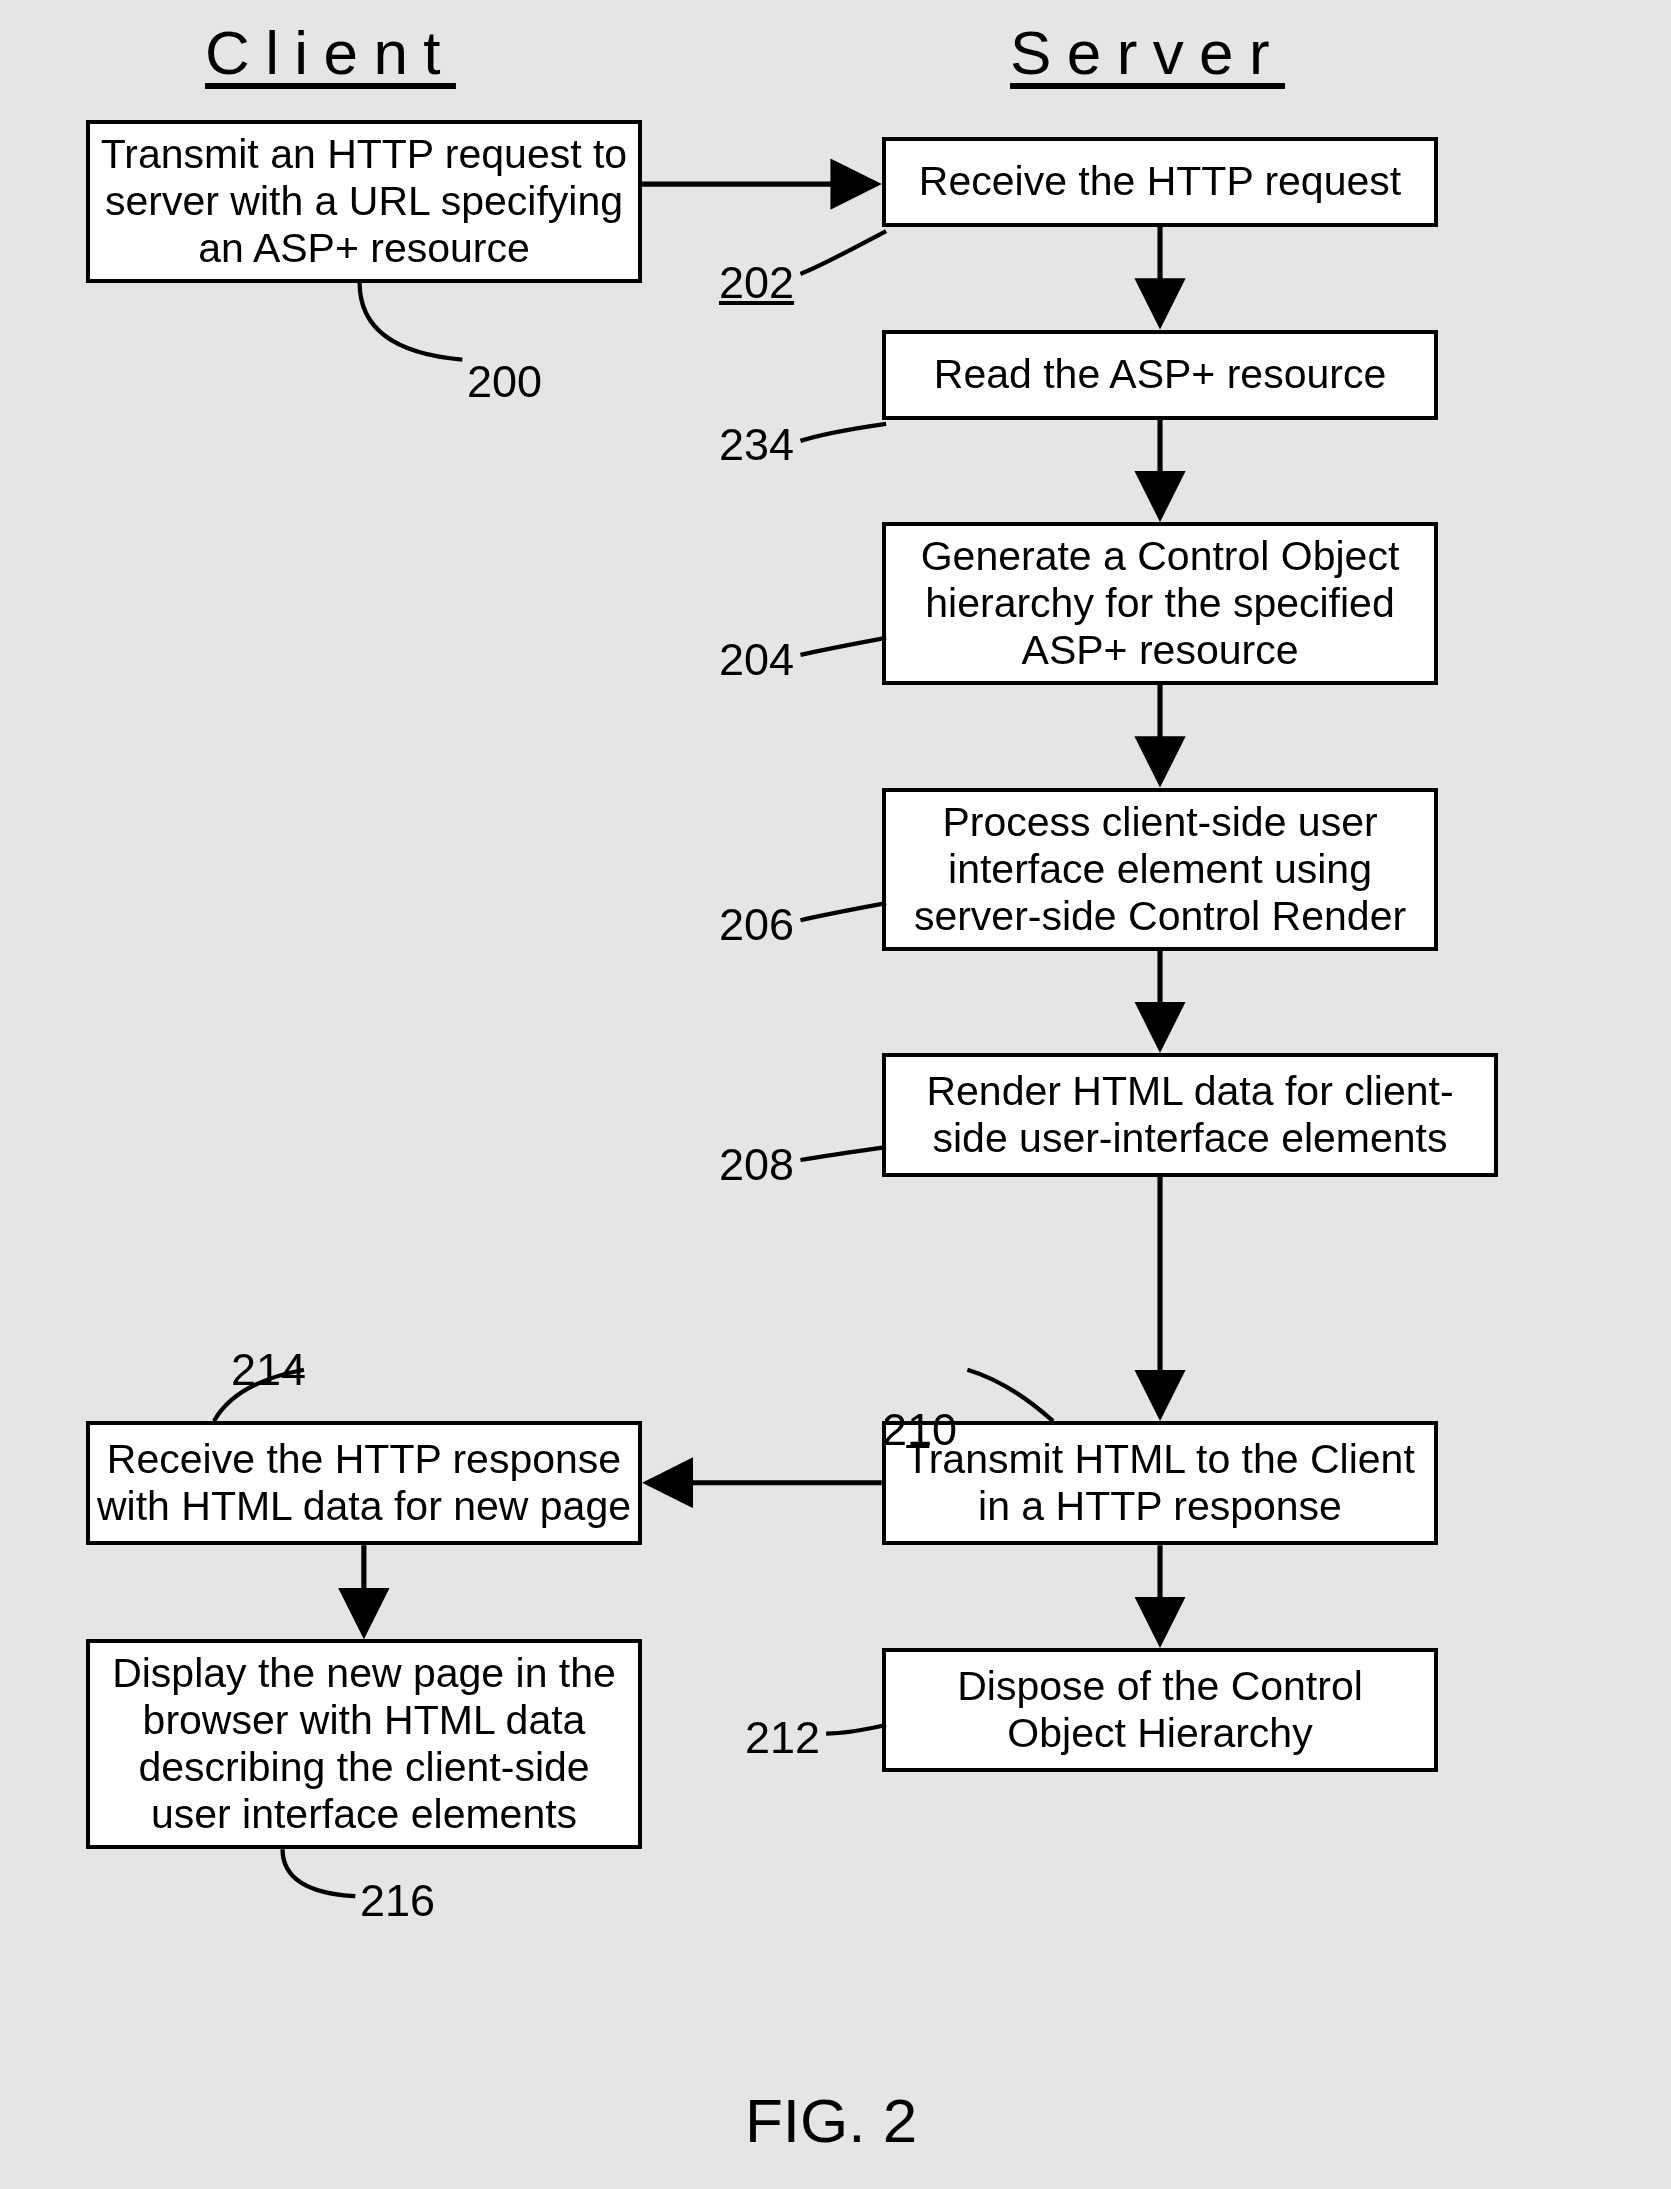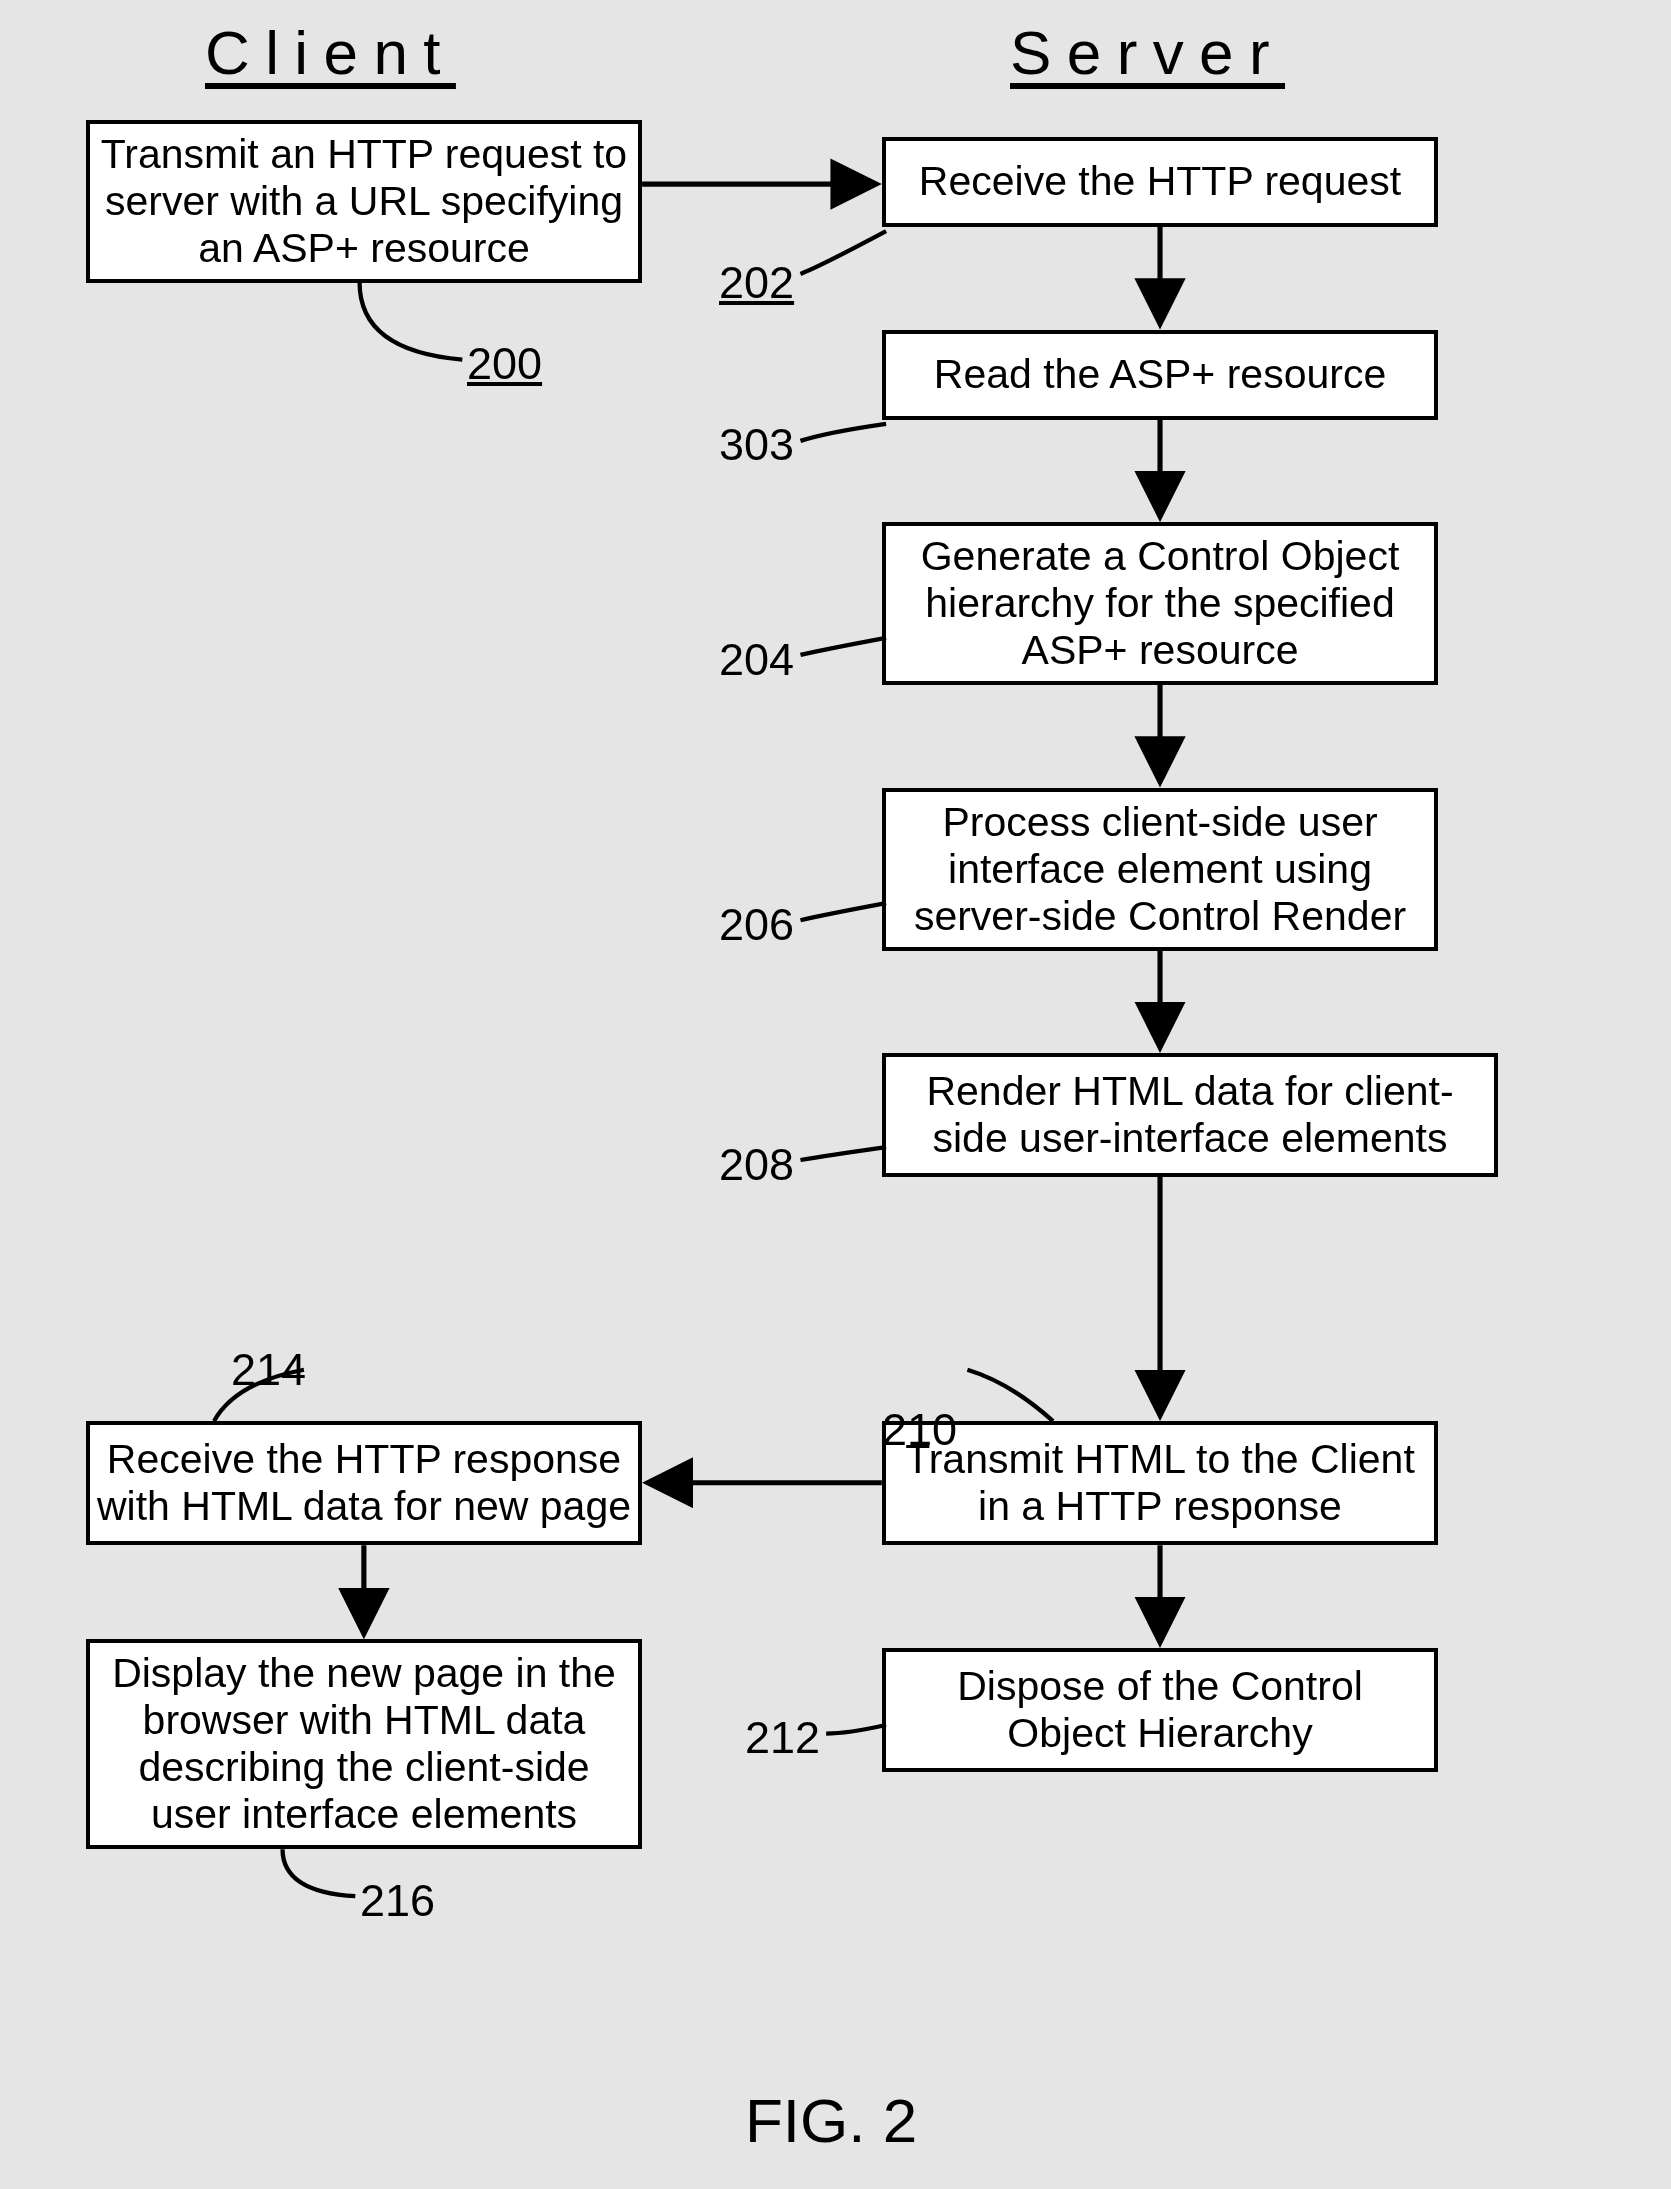--- a/index.html
+++ b/index.html
@@ -101,23 +101,23 @@
   </div>
 
   <div class="box" style="left:882px; top:1421px; width:556px; height:124px;">
     <div class="label">Transmit HTML to the Client in a HTTP response</div>
   </div>
 
   <div class="box" style="left:882px; top:1648px; width:556px; height:124px;">
     <div class="label">Dispose of the Control Object Hierarchy</div>
   </div>
 
-  <div class="refnum" style="left:467px;  top:338px;text-decoration:underline;">200</div>
+  <div class="refnum" style="left:467px;  top:356px;">200</div>
   <div class="refnum" style="left:719px;  top:257px;text-decoration:underline;">202</div>
-  <div class="refnum" style="left:719px;  top:419px;">303</div>
+  <div class="refnum" style="left:719px;  top:419px;">234</div>
   <div class="refnum" style="left:719px;  top:634px;">204</div>
   <div class="refnum" style="left:719px;  top:899px;">206</div>
   <div class="refnum" style="left:719px;  top:1139px;">208</div>
   <div class="refnum" style="left:882px; top:1404px;">210</div>
   <div class="refnum" style="left:745px;  top:1712px;">212</div>
   <div class="refnum" style="left:231px;  top:1344px;">214</div>
   <div class="refnum" style="left:360px;  top:1875px;">216</div>
 
   <div class="fig" style="left:745px; top:2085px;">FIG. 2</div>
 

